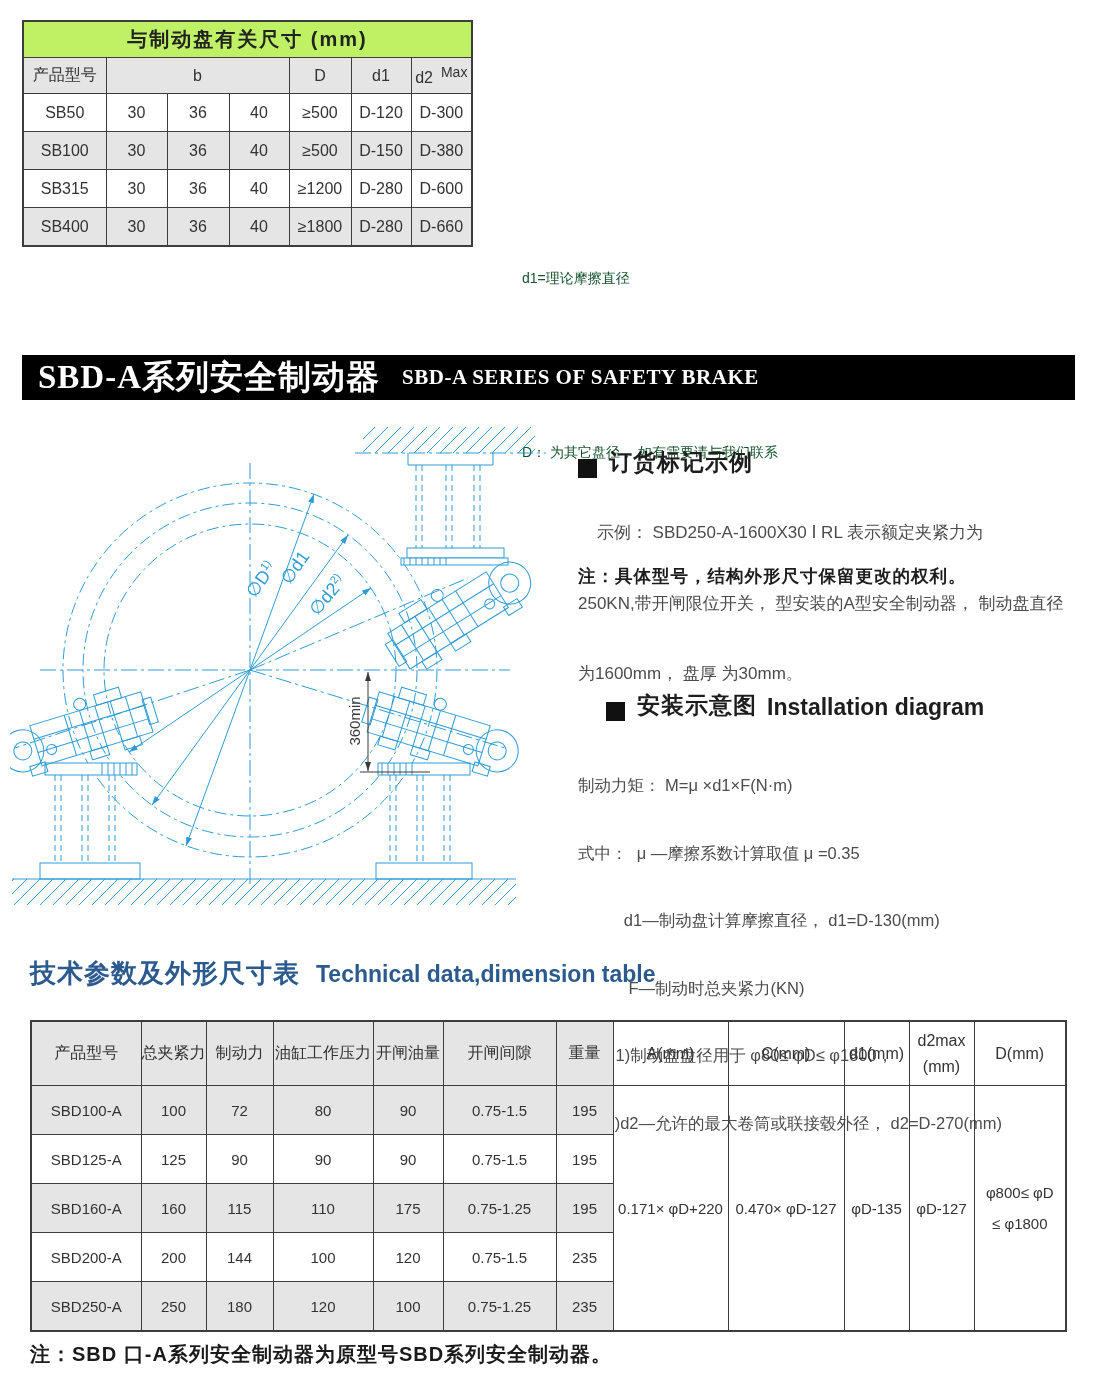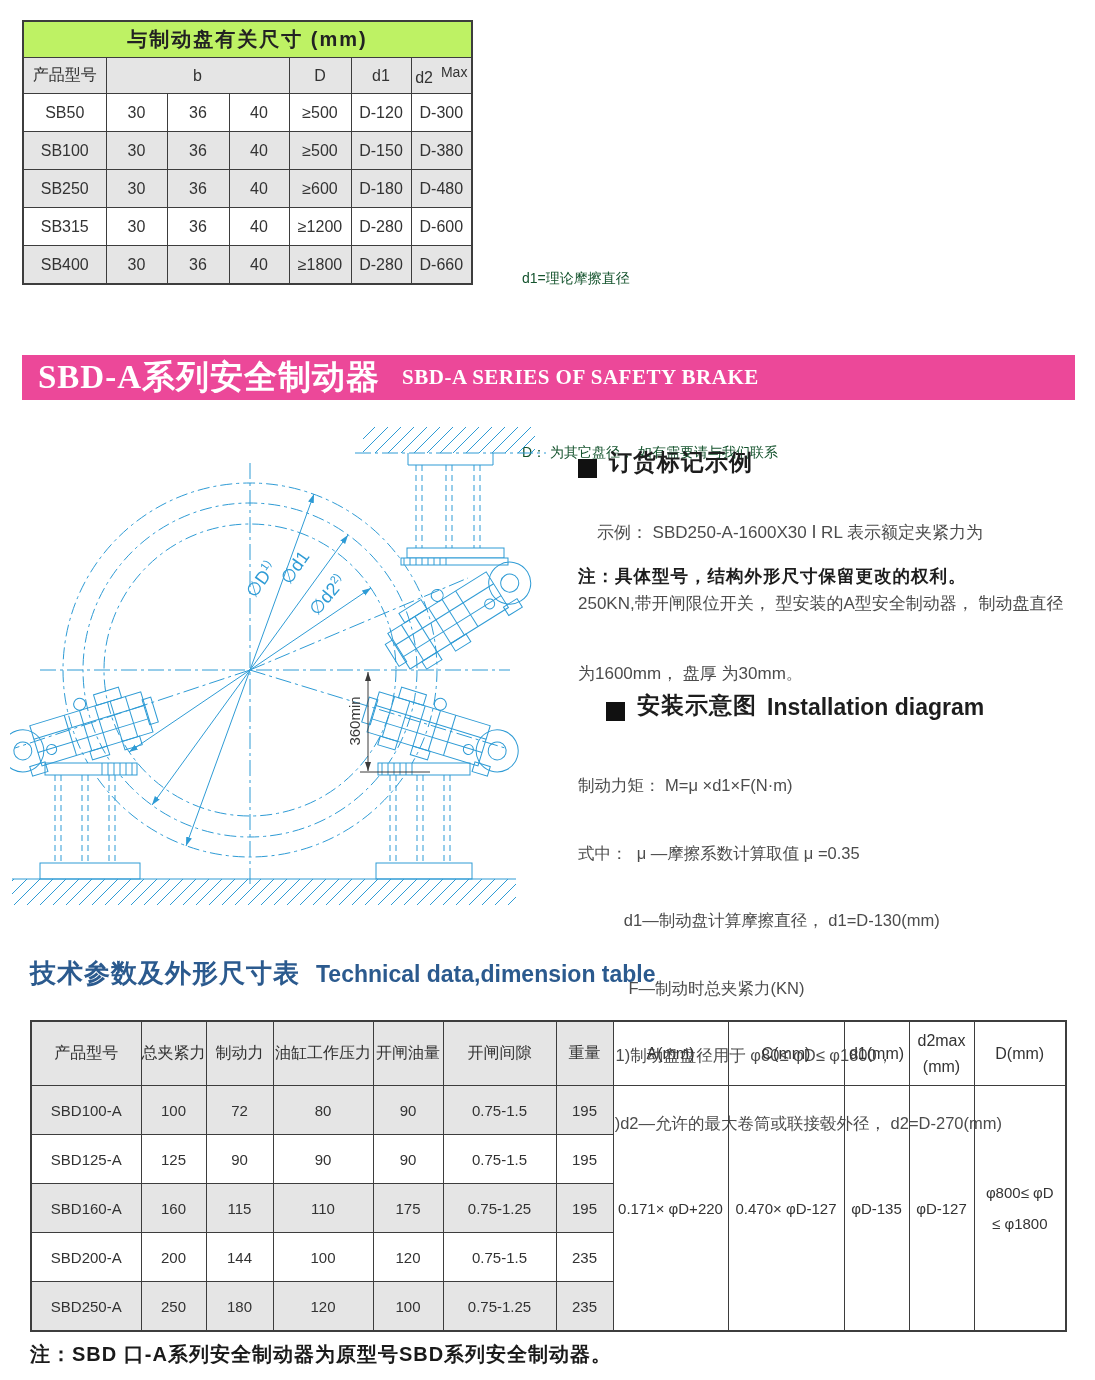--- a/index.html
+++ b/index.html
@@ -13,21 +13,21 @@
   .g{background:#e5e5e5;}
   .blue-title{background:#bef264;font-size:20px;font-weight:bold;letter-spacing:2px;height:35px;color:#222;}
 
   .top-table{position:absolute;left:22px;top:20px;width:449px;border:2px solid #3d3d3d;font-size:16px;}
   .top-table .hdr td{height:35px;font-size:16px;}
   .top-table .row td{height:37px;}
   sup.mx{font-size:14px;vertical-align:super;margin-left:8px;}
 
   .top-notes{position:absolute;left:522px;top:206px;font-size:14px;line-height:29px;color:#14532d;white-space:pre;}
 
-  .banner{position:absolute;left:22px;top:355px;width:1053px;height:45px;background:#ec4899;
+  .banner{position:absolute;left:22px;top:355px;width:1053px;height:45px;background:#000000;
     display:flex;align-items:center;}
   .banner .cn{font-family:"Liberation Serif","DejaVu Serif",serif;font-weight:bold;font-size:33px;color:#fff;margin-left:16px;letter-spacing:1px;}
   .banner .en{font-family:"Liberation Serif","DejaVu Serif",serif;font-weight:bold;font-size:21px;color:#fff;margin-left:22px;letter-spacing:.5px;}
 
   .drawing{position:absolute;left:10px;top:415px;width:560px;height:520px;}
 
   .sec-head{position:absolute;display:flex;align-items:flex-end;color:#1d1d1d;font-size:23px;font-weight:600;letter-spacing:1px;}
   .sq{width:19px;height:19px;background:#111;display:inline-block;margin-right:12px;}
   .sec-head .en2{font-weight:600;margin-left:10px;letter-spacing:0;}
 
@@ -82,29 +82,20 @@
         <td>D-300</td>
   </tr>
   <tr class="row g">
     <td>SB100</td>
         <td>30</td>
         <td>36</td>
         <td>40</td>
         <td>≥500</td>
         <td>D-150</td>
         <td>D-380</td>
-  </tr>
-  <tr class="row g">
-    <td>SB250</td>
-        <td>30</td>
-        <td>36</td>
-        <td>40</td>
-        <td>≥600</td>
-        <td>D-180</td>
-        <td>D-480</td>
   </tr>
   <tr class="row">
     <td>SB315</td>
         <td>30</td>
         <td>36</td>
         <td>40</td>
         <td>≥1200</td>
         <td>D-280</td>
         <td>D-600</td>
   </tr>

